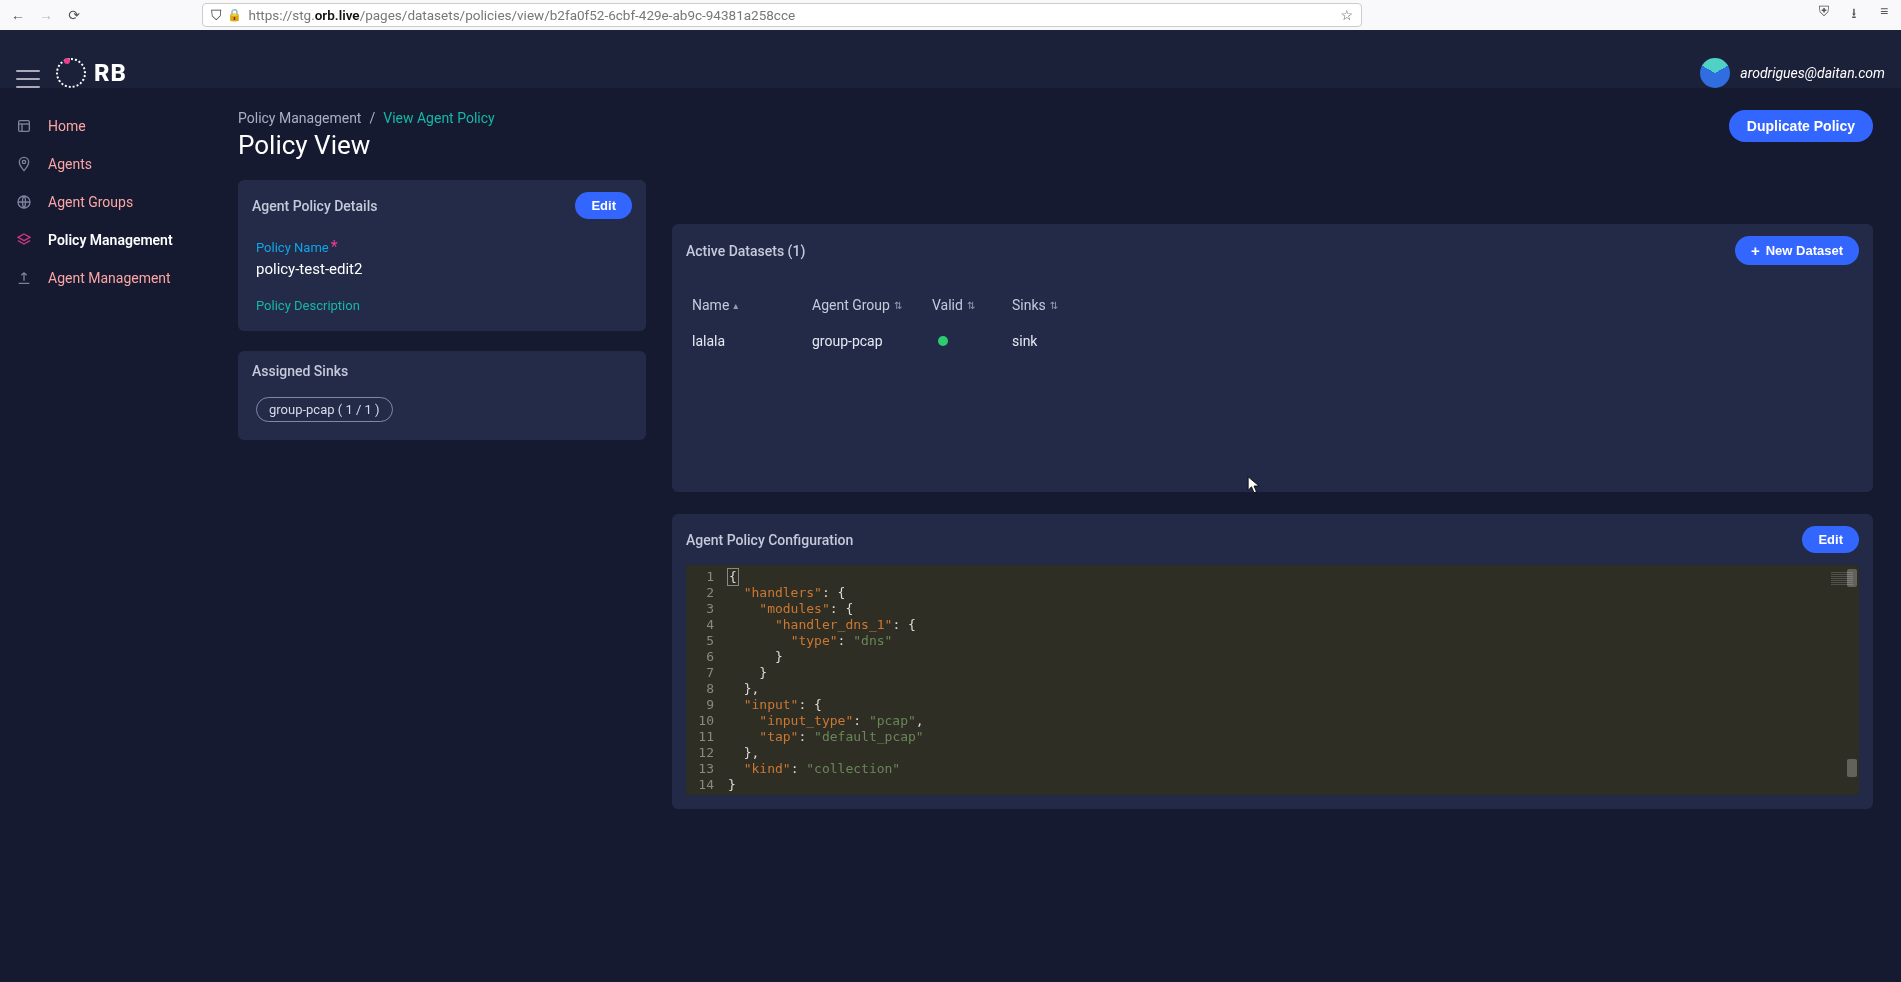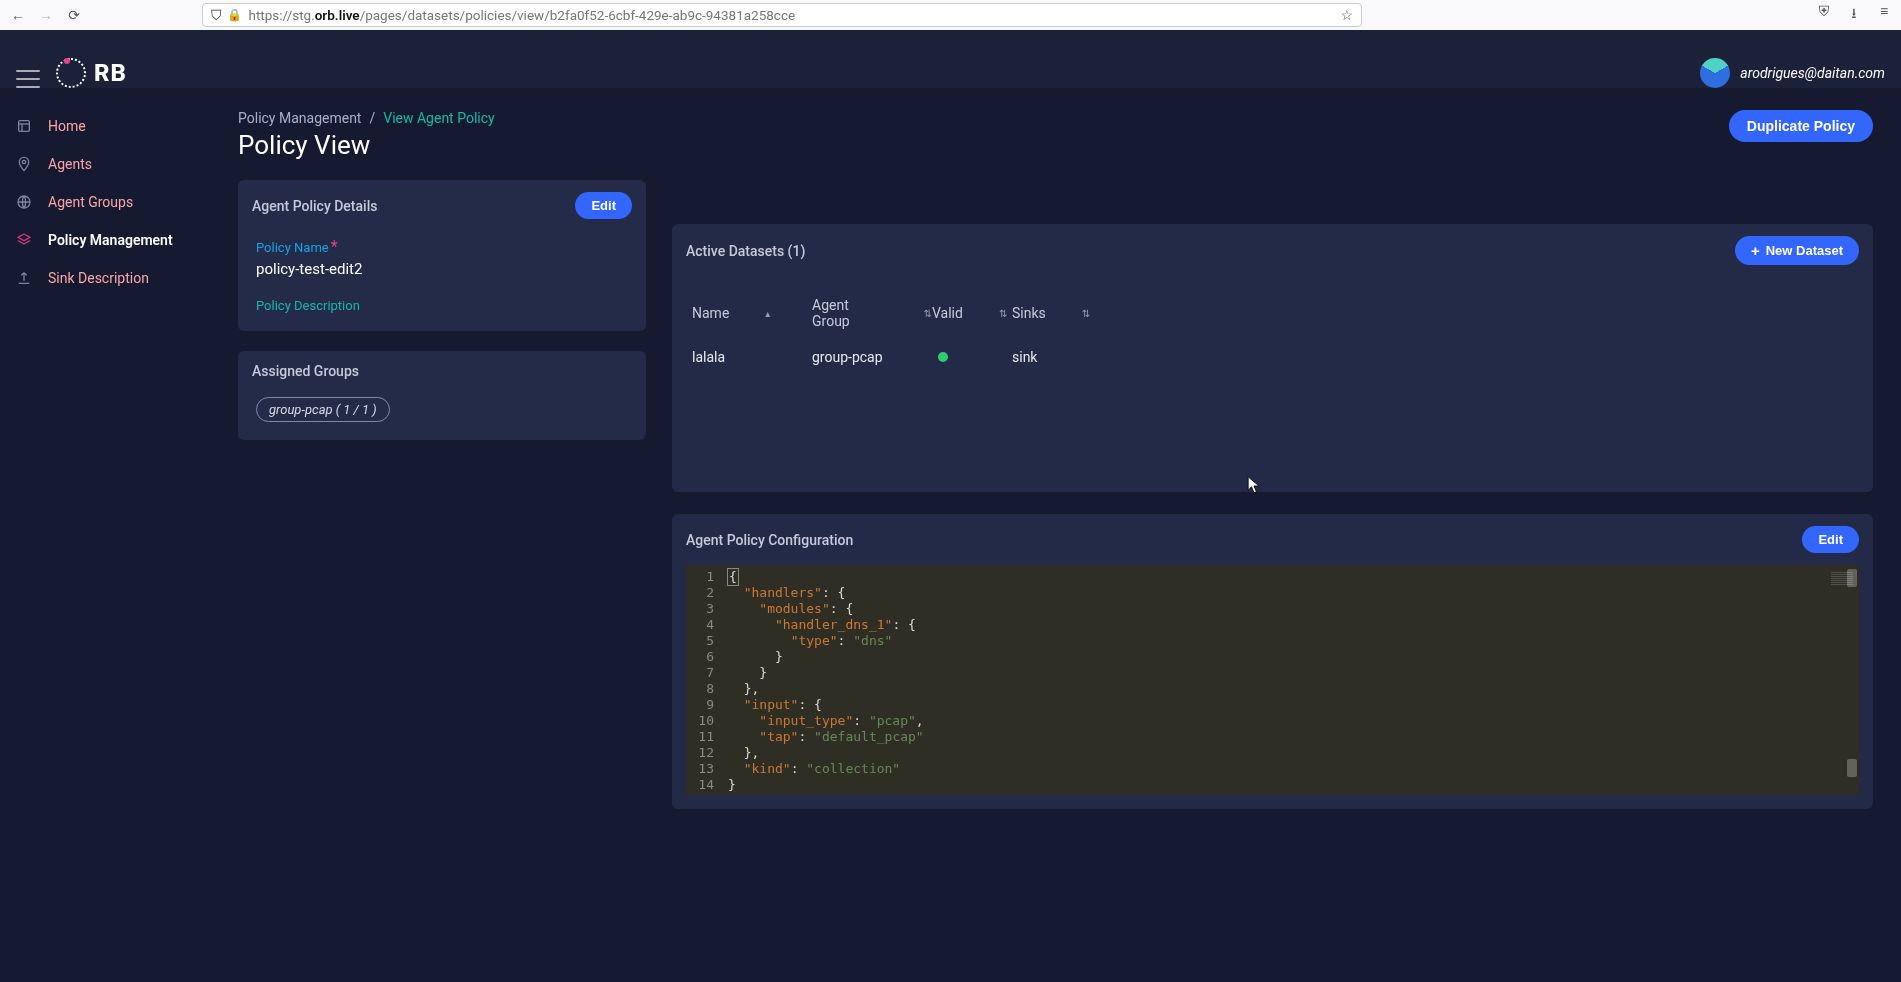--- a/index.html
+++ b/index.html
@@ -110,21 +110,21 @@
   .field-desc { font-size:13px; color:#14b8a6; margin-top:20px;}
 
   .chip {
     display:inline-block; border:1px solid #7f88a6; border-radius:14px;
     padding:4px 12px; font-size:13px; color:#d7dbe8; margin-top:6px;
   }
 
   
   .table { width:100%; padding: 10px 20px 20px; }
   .thead { display:flex; padding: 10px 0; color:#c5cadb; font-size:14px; }
-  .thead .th, .trow .td { display:flex; align-items:center;gap:32px; }
+  .thead .th, .trow .td { display:flex; align-items:center; }
   .th .sort { font-size:10px; margin-left:4px; opacity:.7;}
   .col-name { width: 120px; }
   .col-group { width: 120px; }
   .col-valid { width: 80px; }
   .col-sinks { width: 90px; }
   .trow { display:flex; padding: 10px 0; font-size:14px; color:#e6e9f2;}
   .dot-green { width:10px; height:10px; border-radius:50%; background:#2ecc71; display:inline-block; margin-left:6px;}
   .datasets-card { min-height:268px; }
 
   
@@ -230,21 +230,21 @@
           </svg>
       </span>
       <span>Policy Management</span>
     </div>
     <div class="side-item">
       <span class="side-icon">
         <svg width="16" height="16" viewBox="0 0 24 24" fill="none">
             <path d="M12 16V4m0 0l-4 4m4-4l4 4M4 20h16" stroke="#8f96ae" stroke-width="2"></path>
           </svg>
       </span>
-      <span>Sink Description</span>
+      <span>Agent Management</span>
     </div>
   </nav>
 
   <main class="main">
     <div class="page-head">
       <div>
         <div class="crumbs">
           <span>Policy Management</span>
           <span>/</span>
           <span class="active">View Agent Policy</span>
@@ -266,23 +266,23 @@
             <div>
               <span class="field-label">Policy Name</span><span class="req">*</span>
             </div>
             <div class="field-value">policy-test-edit2</div>
             <div class="field-desc">Policy Description</div>
           </div>
         </div>
 
         <div class="card card-left">
           <div class="card-head">
-            <span class="card-title">Assigned Groups</span>
-          </div>
-          <div class="card-body" style="padding-top:0;font-style:italic;">
+            <span class="card-title">Assigned Sinks</span>
+          </div>
+          <div class="card-body" style="padding-top:0;">
             <span class="chip">group-pcap ( 1 / 1 )</span>
           </div>
         </div>
       </div>
 
       <div class="col-right">
         <div class="card datasets-card">
           <div class="card-head">
             <span class="card-title">Active Datasets (1)</span>
             <button class="btn small newds-btn">

